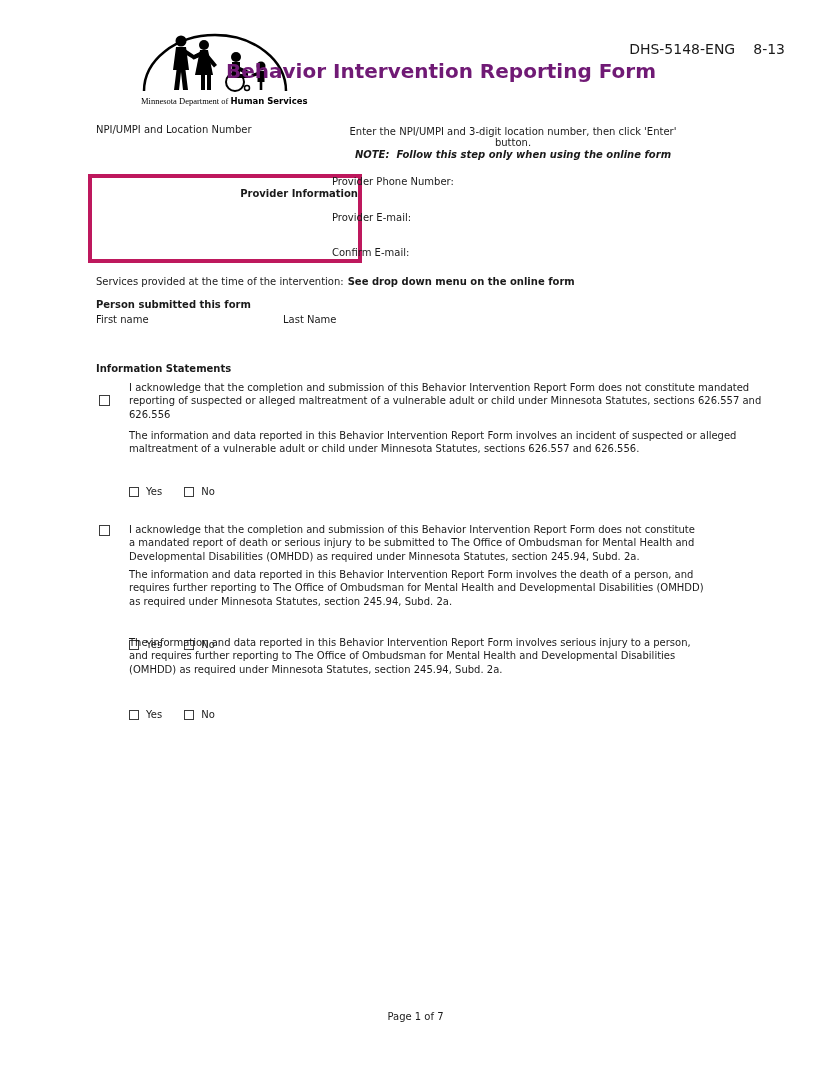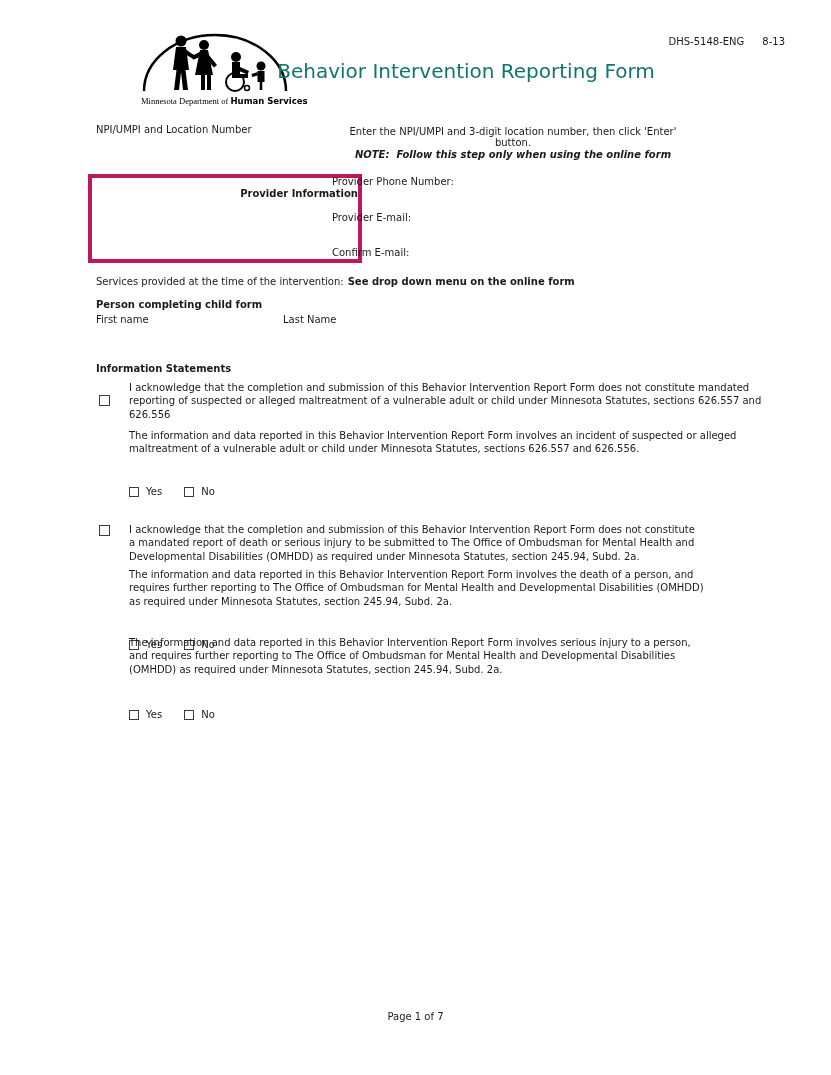--- a/index.html
+++ b/index.html
@@ -1,25 +1,25 @@
 <!DOCTYPE html>
 <html><head>
 <meta charset="utf-8">
 <style>
   html,body{margin:0;padding:0;background:#fff;}
   .page{position:relative;width:831px;height:1075px;background:#fff;overflow:hidden;
         font-family:"DejaVu Sans","Liberation Sans",sans-serif;color:#1a1a1a;font-size:10px;}
   .abs{position:absolute;}
-  .doc-header{top:25px;right:46px;font-size:10px;white-space:pre;}
+  .doc-header{top:25px;right:46px;font-size:14px;white-space:pre;}
   .doc-header .rev{margin-left:18px;}
   .logo{left:93px;top:31px;width:150px;margin-left:48px;}
   .logo-caption{font-size:8.5px;white-space:nowrap;margin-top:1px;color:#000;}
   .logo-caption .serif{font-family:"Liberation Serif","DejaVu Serif",serif;}
   .logo-caption .hs{font-weight:bold;}
-  .title{left:226px;top:59px;width:480px;text-align:center;font-size:20px;font-weight:normal;color:#0f766e;}
+  .title{left:226px;top:59px;width:480px;text-align:left;font-size:20px;font-weight:bold;color:#701a75;}
   .npi-label{left:96px;top:124px;}
   .instr{left:330px;top:126px;width:366px;text-align:center;}
   .instr .note{font-weight:bold;font-style:italic;white-space:pre;margin-top:1px;}
   .provider-box{left:88px;top:174px;width:274px;height:89px;border:4px solid #be185d;box-sizing:border-box;text-align:right;}
   .provider-box .lbl{margin:10px 0 0 9px;font-weight:bold;}
   .p-phone{left:332px;top:176px;text-align:right;}
   .p-email{left:332px;top:212px;}
   .p-confirm{left:332px;top:247px;}
   .services{left:96px;top:276px;white-space:nowrap;}
   .services .val{font-weight:bold;margin-left:4px;}
@@ -93,21 +93,21 @@
   </div>
 
   <div class="abs p-phone">Provider Phone Number:</div>
   <div class="abs p-email">Provider E-mail:</div>
   <div class="abs p-confirm">Confirm E-mail:</div>
 
   <div class="abs services">
     <span>Services provided at the time of the intervention:</span><span class="val">See drop down menu on the online form</span>
   </div>
 
-  <div class="abs person-h">Person completing child form</div>
+  <div class="abs person-h">Person submitted this form</div>
   <div class="abs fname">First name</div>
   <div class="abs lname">Last Name</div>
 
   <div class="abs aff-h">Information Statements</div>
 
   <span class="abs cb aff-cb cbA"></span>
   <div class="abs para pA1">I acknowledge that the completion and submission of this Behavior Intervention Report Form does not constitute mandated
 reporting of suspected or alleged maltreatment of a vulnerable adult or child under Minnesota Statutes, sections 626.557 and
 626.556</div>
   <div class="abs para pA2">The information and data reported in this Behavior Intervention Report Form involves an incident of suspected or alleged

